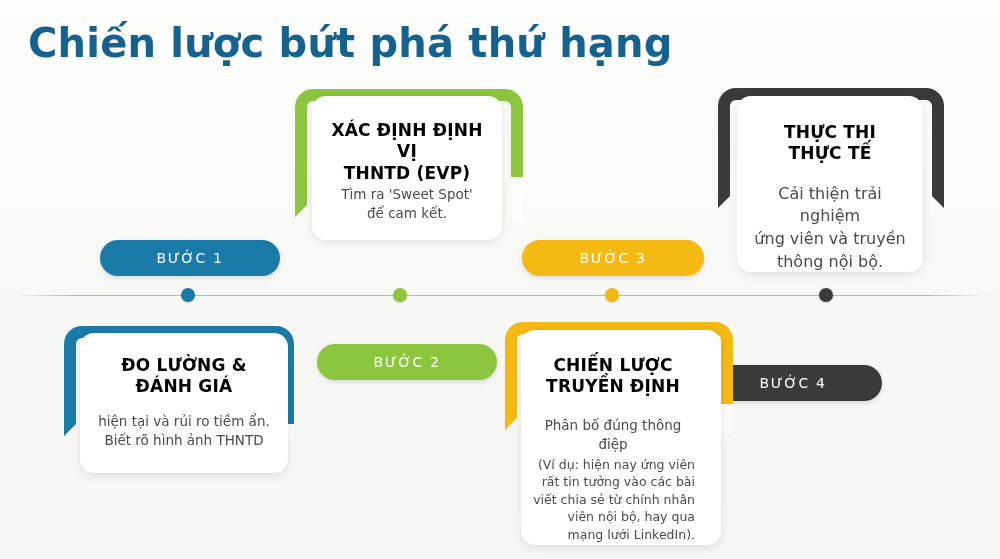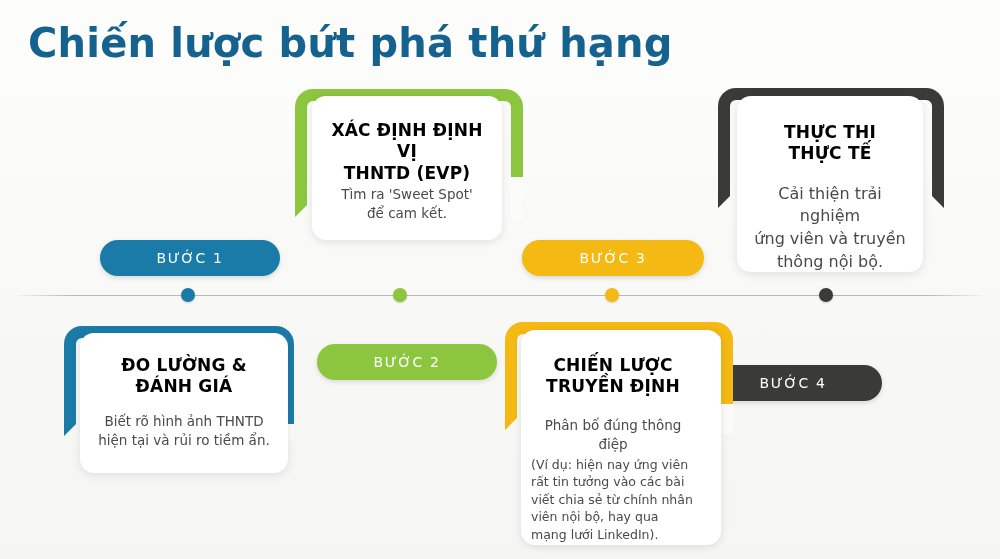--- a/index.html
+++ b/index.html
@@ -104,21 +104,21 @@
   }
   .card-body {
     font-size: 13.5px;
     color: #4a4a4a;
     text-align: center;
     line-height: 1.42;
   }
   .card-note {
     font-size: 12.5px;
     color: #4a4a4a;
-    text-align: left;
+    text-align: right;
     line-height: 1.4;
   }
 </style>
 </head>
 <body style="background: rgb(251, 251, 250);">
 
 <div class="stage">
 
   <div class="page-title" style="color: rgb(22, 98, 143);">Chiến lược bứt phá thứ hạng</div>
 
@@ -154,22 +154,22 @@
     </div>
   </div>
 
   <div class="bracket" id="br-s1" style="left: 64px; top: 326px; width: 230px; height: 110px; border-width: 12px; border-color: rgb(27, 123, 168) rgb(27, 123, 168) transparent; background: transparent;"></div>
   <div class="card" id="card-s1" style="left: 80px; top: 333px; width: 208px; height: 140px; padding-top: 22px; padding-left: 10px; padding-right: 10px;">
     <div class="card-title">
       <div>ĐO LƯỜNG &amp;</div>
       <div>ĐÁNH GIÁ</div>
     </div>
     <div class="card-body" style="margin-top: 14px;">
+      <div>hiện tại và rủi ro tiềm ẩn.</div>
       <div>Biết rõ hình ảnh THNTD</div>
-      <div>hiện tại và rủi ro tiềm ẩn.</div>
     </div>
   </div>
 
   <div class="bracket" id="br-s3" style="left: 505px; top: 322px; width: 228px; height: 108px; border-width: 12px; border-color: rgb(245, 185, 20) rgb(245, 185, 20) transparent; background: transparent;"></div>
   <div class="card" id="card-s3" style="left: 521px; top: 330px; width: 200px; height: 215px; padding-top: 25px; padding-left: 10px; padding-right: 26px;">
     <div class="card-title">
       <div>CHIẾN LƯỢC</div>
       <div>TRUYỀN ĐỊNH</div>
     </div>
     <div class="card-body" style="margin-top: 18px;">

